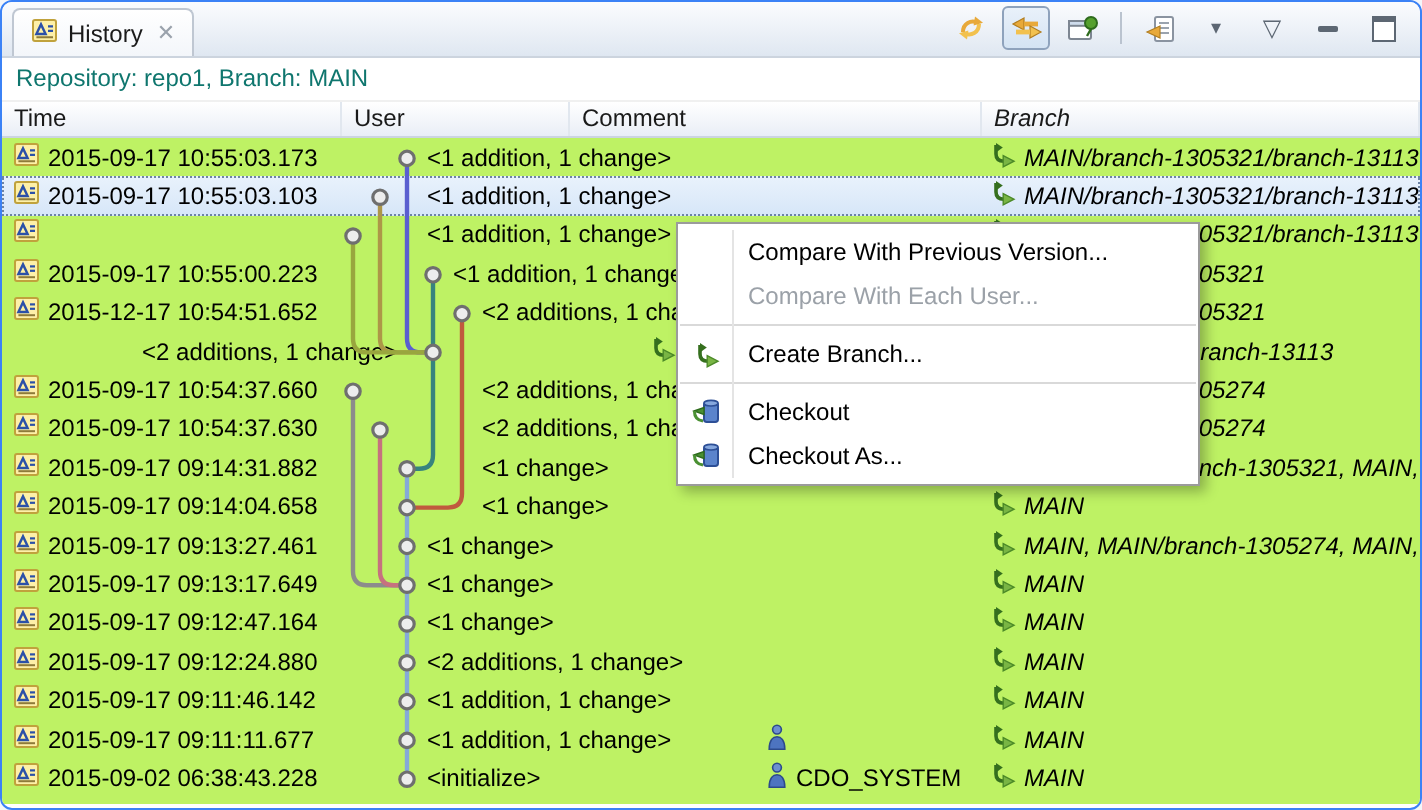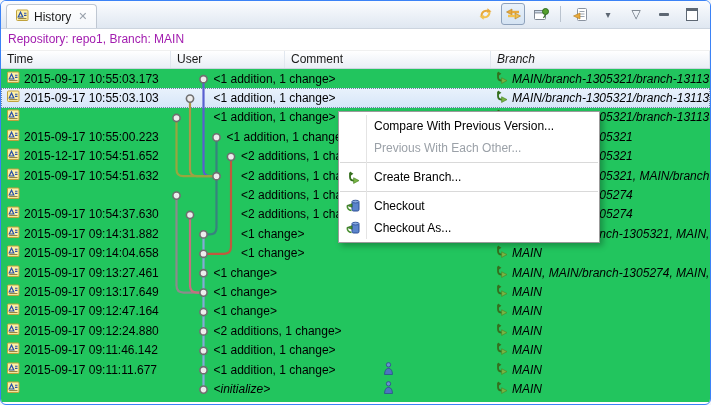--- a/index.html
+++ b/index.html
@@ -12,30 +12,30 @@
   .tab .close{color:#9aa2ac;font-size:11px;margin-left:2px;cursor:default;}
   .toolbar{margin-left:auto;display:flex;align-items:center;gap:4px;padding:0 6px 3px 0;}
   .tbtn{width:22px;height:20px;display:flex;align-items:center;justify-content:center;border:1px solid transparent;border-radius:3px;}
   .tbtn.pressed{border:1px solid #8ea2bc;background:linear-gradient(#e9f1fa,#d4e3f3);}
   .tsep{width:1px;height:16px;background:#bac3cf;margin:0 3px;}
   .glyph-tri{color:#5d6773;font-size:10px;}
   .glyph-min{width:10px;height:3px;background:#5d6773;border-radius:1px;}
   .glyph-max{width:10px;height:9px;border:1px solid #5d6773;border-top:3px solid #5d6773;background:#fff;}
 
   
-  .infobar{height:21px;line-height:21px;padding-left:7px;font-size:12px;color:#a21caf;background:#fff;border-bottom:1px solid #f0f0f0;}
+  .infobar{height:21px;line-height:21px;padding-left:7px;font-size:12px;color:#0f766e;background:#fff;border-bottom:1px solid #f0f0f0;}
 
   
   .thead{display:flex;height:17px;background:linear-gradient(#ffffff,#e9eef6);border-bottom:1px solid #ccd4e0;font-size:12px;color:#1a1a1a;}
   .th{line-height:16px;padding-left:6px;border-right:1px solid #e1e7ef;box-sizing:border-box;}
   .col-time{width:170px;}
   .col-comment{width:206px;}
   .col-user{width:114px;}
   .col-branch{flex:1;min-width:0;font-style:italic;}
-  .tbody{position:relative;height:333px;overflow:hidden;background:#22c55e;}
+  .tbody{position:relative;height:333px;overflow:hidden;background:#bef264;}
   .row{display:flex;height:19.4px;align-items:center;font-size:12px;color:#000;white-space:nowrap;}
   .row.selected{background:linear-gradient(#e9f2fc,#d6e6f8);outline:1px dotted #6d84a5;outline-offset:-1px;}
   .cell{display:flex;align-items:center;overflow:hidden;box-sizing:border-box;}
   .cell-time{padding-left:5px;gap:4px;}
   .cell-user{padding-left:6px;gap:4px;}
   .cell-branch{gap:4px;padding-left:4px;}
   .cell svg{flex:0 0 auto;}
   .graph{position:absolute;left:0;top:0;pointer-events:none;}
 
   
@@ -253,30 +253,20 @@
     <div class="cell cell-branch col-branch">
       <span class="ic"><svg width="13" height="13" viewBox="0 0 13 13">
     <path d="M3 1.5 L3 6 Q3 9.6 7 9.6" fill="none" stroke="#356f1e" stroke-width="1.8"></path>
     <path d="M3 0.5 L6.4 2.8 L3 5.2 Z" fill="#356f1e"></path>
     <path d="M6.6 6.8 L12 9.6 L6.6 12.4 Z" fill="#79b544" stroke="#4c8a28" stroke-width="0.7"></path>
   </svg></span>
           <span class="txt">MAIN/branch-1305321</span>
     </div>
   </div>
       <div class="row">
-    <div class="cell cell-time col-time">
-      <span class="ic"><svg width="14" height="13" viewBox="0 0 14 13">
-    <rect x="1.5" y="1" width="11.5" height="10.5" rx="1" fill="#fdf0a8" stroke="#c0a23c"></rect>
-    <path d="M3.2 8 L5.5 3.2 L7.8 8 Z" fill="none" stroke="#2b50a8" stroke-width="1.2"></path>
-    <line x1="9" y1="4.2" x2="11.5" y2="4.2" stroke="#2b50a8" stroke-width="1.1"></line>
-    <line x1="9" y1="6.4" x2="11.5" y2="6.4" stroke="#2b50a8" stroke-width="1.1"></line>
-    <line x1="3.2" y1="9.6" x2="11.5" y2="9.6" stroke="#8d7b3a" stroke-width="1"></line>
-  </svg></span>
-          <span class="txt">2015-09-17 10:54:51.632</span>
-    </div>
     <div class="cell col-comment" style="padding-left: 70px;">
       <span class="txt">&lt;2 additions, 1 change&gt;</span>
     </div>
     <div class="cell cell-user col-user">
       <span class="ic"></span>
           <span class="txt"></span>
     </div>
     <div class="cell cell-branch col-branch">
       <span class="ic"><svg width="13" height="13" viewBox="0 0 13 13">
     <path d="M3 1.5 L3 6 Q3 9.6 7 9.6" fill="none" stroke="#356f1e" stroke-width="1.8"></path>
@@ -288,20 +278,21 @@
   </div>
       <div class="row">
     <div class="cell cell-time col-time">
       <span class="ic"><svg width="14" height="13" viewBox="0 0 14 13">
     <rect x="1.5" y="1" width="11.5" height="10.5" rx="1" fill="#fdf0a8" stroke="#c0a23c"></rect>
     <path d="M3.2 8 L5.5 3.2 L7.8 8 Z" fill="none" stroke="#2b50a8" stroke-width="1.2"></path>
     <line x1="9" y1="4.2" x2="11.5" y2="4.2" stroke="#2b50a8" stroke-width="1.1"></line>
     <line x1="9" y1="6.4" x2="11.5" y2="6.4" stroke="#2b50a8" stroke-width="1.1"></line>
     <line x1="3.2" y1="9.6" x2="11.5" y2="9.6" stroke="#8d7b3a" stroke-width="1"></line>
   </svg></span>
+          <span class="txt">2015-09-17 10:54:37.660</span>
     </div>
     <div class="cell col-comment" style="padding-left: 70px;">
       <span class="txt">&lt;2 additions, 1 change&gt;</span>
     </div>
     <div class="cell cell-user col-user">
       <span class="ic"></span>
           <span class="txt"></span>
     </div>
     <div class="cell cell-branch col-branch">
       <span class="ic"><svg width="13" height="13" viewBox="0 0 13 13">
@@ -560,29 +551,31 @@
   </div>
       <div class="row">
     <div class="cell cell-time col-time">
       <span class="ic"><svg width="14" height="13" viewBox="0 0 14 13">
     <rect x="1.5" y="1" width="11.5" height="10.5" rx="1" fill="#fdf0a8" stroke="#c0a23c"></rect>
     <path d="M3.2 8 L5.5 3.2 L7.8 8 Z" fill="none" stroke="#2b50a8" stroke-width="1.2"></path>
     <line x1="9" y1="4.2" x2="11.5" y2="4.2" stroke="#2b50a8" stroke-width="1.1"></line>
     <line x1="9" y1="6.4" x2="11.5" y2="6.4" stroke="#2b50a8" stroke-width="1.1"></line>
     <line x1="3.2" y1="9.6" x2="11.5" y2="9.6" stroke="#8d7b3a" stroke-width="1"></line>
   </svg></span>
-    </div>
-    <div class="cell col-comment" style="padding-left: 42.5px; font-style: italic;">
+          <span class="txt">2015-09-02 06:38:43.228</span>
+    </div>
+    <div class="cell col-comment" style="padding-left: 42.5px;">
       <span class="txt">&lt;initialize&gt;</span>
     </div>
     <div class="cell cell-user col-user">
       <span class="ic"><svg width="11" height="13" viewBox="0 0 11 13">
     <circle cx="5.5" cy="2.8" r="2.2" fill="#6c8fd0" stroke="#2c4a8c" stroke-width="0.8"></circle>
     <path d="M1.6 12.6 C1.6 8 3.6 6.4 5.5 6.4 C7.4 6.4 9.4 8 9.4 12.6 Z" fill="#4d74c0" stroke="#2c4a8c" stroke-width="0.8"></path>
   </svg></span>
+          <span class="txt">CDO_SYSTEM</span>
     </div>
     <div class="cell cell-branch col-branch">
       <span class="ic"><svg width="13" height="13" viewBox="0 0 13 13">
     <path d="M3 1.5 L3 6 Q3 9.6 7 9.6" fill="none" stroke="#356f1e" stroke-width="1.8"></path>
     <path d="M3 0.5 L6.4 2.8 L3 5.2 Z" fill="#356f1e"></path>
     <path d="M6.6 6.8 L12 9.6 L6.6 12.4 Z" fill="#79b544" stroke="#4c8a28" stroke-width="0.7"></path>
   </svg></span>
           <span class="txt">MAIN</span>
     </div>
   </div>
@@ -616,21 +609,21 @@
       </svg>
     </div>
 
   <div class="menu" id="menu">
       <div class="menu-item">
     <span class="mi-icon"></span>
         <span class="txt">Compare With Previous Version...</span>
   </div>
       <div class="menu-item disabled">
     <span class="mi-icon"></span>
-        <span class="txt">Previous With Each Other...</span>
+        <span class="txt">Compare With Each User...</span>
   </div>
       <div class="menu-sep"></div>
       <div class="menu-item">
     <span class="mi-icon">
           <svg width="13" height="13" viewBox="0 0 13 13">
     <path d="M3 1.5 L3 6 Q3 9.6 7 9.6" fill="none" stroke="#356f1e" stroke-width="1.8"></path>
     <path d="M3 0.5 L6.4 2.8 L3 5.2 Z" fill="#356f1e"></path>
     <path d="M6.6 6.8 L12 9.6 L6.6 12.4 Z" fill="#79b544" stroke="#4c8a28" stroke-width="0.7"></path>
   </svg>
         </span>

